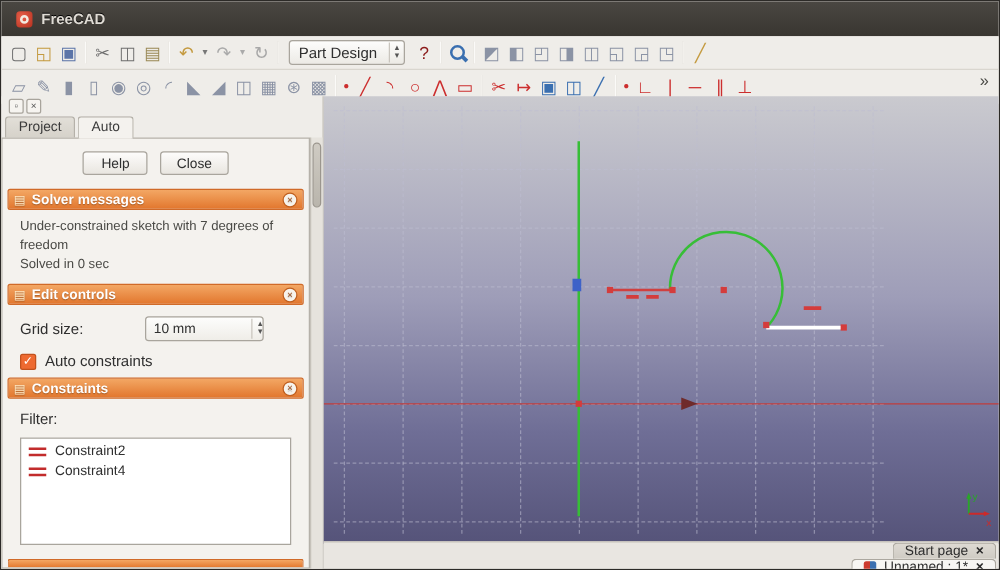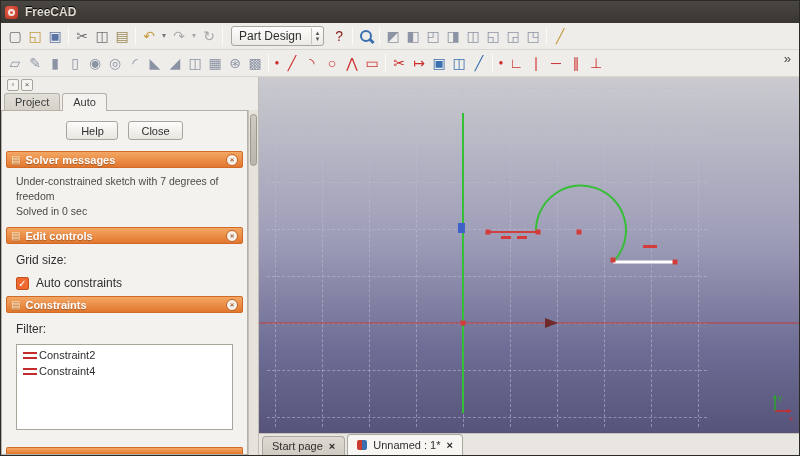--- a/index.html
+++ b/index.html
@@ -1,21 +1,21 @@
 <!DOCTYPE html>
 <html><head>
 <meta charset="utf-8">
 <style>
   html,body{margin:0;padding:0;background:#555;}
   *{box-sizing:border-box;}
   .window{position:relative;width:800px;height:456px;overflow:hidden;
     font-family:"Liberation Sans",sans-serif;background:#EFEDE9;border:1px solid #2c2a27;}
   
-  .titlebar{height:22px;background:linear-gradient(#4a4742,#393631);display:flex;align-items:center;
-    padding:0 4px;gap:7px;}
+  .titlebar{height:28px;background:linear-gradient(#4a4742,#393631);display:flex;align-items:center;
+    padding:0 12px;gap:7px;}
   .app-icon{position:relative;width:13px;height:13px;border-radius:3px;
     background:radial-gradient(circle at 35% 35%,#e8604a,#b5301f);}
   .app-icon::after{content:"";position:absolute;inset:3px;border:2px solid #f3e9e0;border-radius:50%;}
   .titlebar .title{color:#dfdbd4;font-size:12px;font-weight:bold;text-shadow:0 -1px 0 #000;}
   
   .toolbar{display:flex;align-items:center;height:27px;padding:1px 4px;background:#EFEDE9;
     border-bottom:1px solid #D9D6CF;}
   .tb-icon{width:20px;height:20px;display:flex;align-items:center;justify-content:center;
     font-size:14px;line-height:1;border-radius:3px;flex:0 0 auto;}
   .tb-icon.small{width:10px;font-size:8px;}
@@ -59,38 +59,38 @@
   .form-row{display:flex;align-items:center;margin:9px 10px 0;font-size:12px;color:#2f2f2f;}
   .f-label{width:100px;}
   .combo{height:20px;width:95px;display:flex;align-items:center;padding-left:6px;font-size:11px;
     color:#2f2f2f;background:linear-gradient(#FDFDFC,#EFEDE8);border:1px solid #A9A59D;border-radius:3px;}
   .combo-val{flex:1;}
   .check-row{display:flex;align-items:center;gap:7px;margin:9px 10px 0;font-size:12px;color:#2f2f2f;}
   .checkbox{width:13px;height:13px;border:1px solid #9B968E;border-radius:2px;
     background:linear-gradient(#FDFDFC,#F0EEE9);font-size:10px;line-height:11px;text-align:center;color:#fff;}
   .checkbox.checked{background:#EE6A31;border-color:#C2511D;}
   .constraint-list{margin:8px 10px 0;height:86px;background:#fff;border:1px solid #A9A59D;padding:2px;overflow:hidden;}
-  .c-item{display:flex;align-items:center;gap:2px;font-size:11px;color:#2f2f2f;padding:2px 4px;}
+  .c-item{display:flex;align-items:center;gap:7px;font-size:11px;color:#2f2f2f;padding:2px 4px;}
   .c-icon{width:14px;height:7px;border-top:2px solid #C22C2C;border-bottom:2px solid #C22C2C;}
   .sec-cut{position:absolute;left:4px;right:4px;bottom:0;height:7px;
     background:linear-gradient(#F3A764,#E2772E);border:1px solid #D06A28;border-bottom:none;
     border-radius:2px 2px 0 0;}
   .cv-scrollbar{position:absolute;right:0;top:33px;bottom:0;width:10px;background:#E6E3DD;
     border-left:1px solid #C6C2BA;}
   .cv-thumb{position:absolute;left:1px;right:1px;top:4px;height:52px;
     background:linear-gradient(#CFCBC3,#B9B5AC);border:1px solid #9B968E;border-radius:4px;}
   
   .viewport{position:absolute;left:258px;top:76px;right:0;height:358px;overflow:hidden;
     background:linear-gradient(180deg,#CACACF 0%,#9E9DB8 45%,#6F6E96 75%,#555379 100%);}
   .grid-v{position:absolute;width:0;border-left:1px dashed rgba(190,190,210,0.55);}
   .grid-h{position:absolute;height:0;border-top:1px dashed rgba(190,190,210,0.55);}
   #sketch-svg{position:absolute;left:0;top:0;}
   
   .doc-tabs{position:absolute;left:258px;right:0;bottom:0;height:22px;background:#E9E6E1;
-    border-top:1px solid #C6C2BA;display:flex;align-items:flex-end;padding-left:3px;}
+    border-top:1px solid #C6C2BA;display:flex;align-items:flex-end;padding-left:3px;flex-direction:column;}
   .doc-tab{display:flex;align-items:center;gap:6px;height:19px;padding:0 9px;font-size:11px;
     color:#2f2f2f;background:linear-gradient(#DEDAD3,#CFCBC3);border:1px solid #ABA79F;
     border-bottom:none;border-radius:4px 4px 0 0;margin-right:2px;}
   .doc-tab.active{background:#F7F6F3;height:21px;}
   .doc-close{font-weight:bold;font-size:11px;color:#2b2b2b;}
   .doc-icon{width:10px;height:10px;border-radius:2px;background:linear-gradient(90deg,#CC3B2F 50%,#3A6FB0 50%);}
 </style>
 </head>
 <body>
 
@@ -206,20 +206,27 @@
       </div>
 
       <div class="sec">
         <div class="sec-h">
           <span class="doc">▤</span>
           <span>Edit controls</span>
           <span class="roll">×</span>
         </div>
         <div class="form-row">
           <span class="f-label">Grid size:</span>
+          <span class="combo">
+            <span class="combo-val">10 mm</span>
+            <span class="arrows">
+                <div>▴</div>
+                <div>▾</div>
+              </span>
+          </span>
         </div>
         <div class="check-row">
           <span class="checkbox checked" id="cb-autoconstraints">✓</span>
           <span>Auto constraints</span>
         </div>
       </div>
 
       <div class="sec">
         <div class="sec-h">
           <span class="doc">▤</span>

